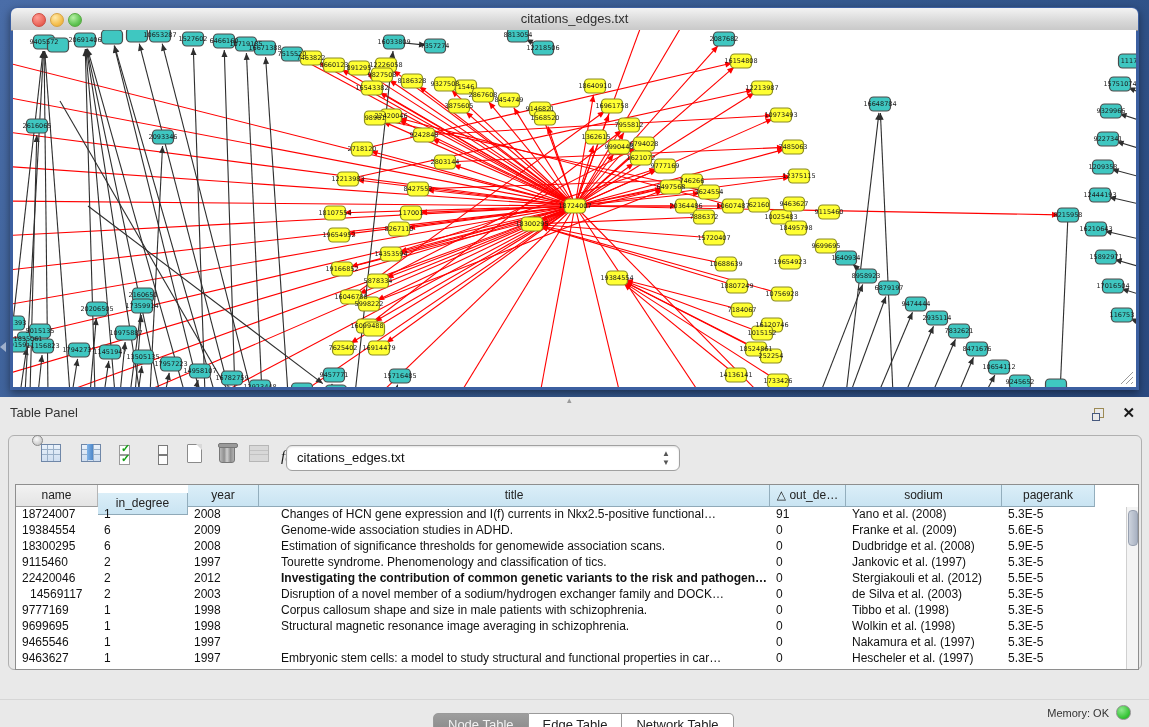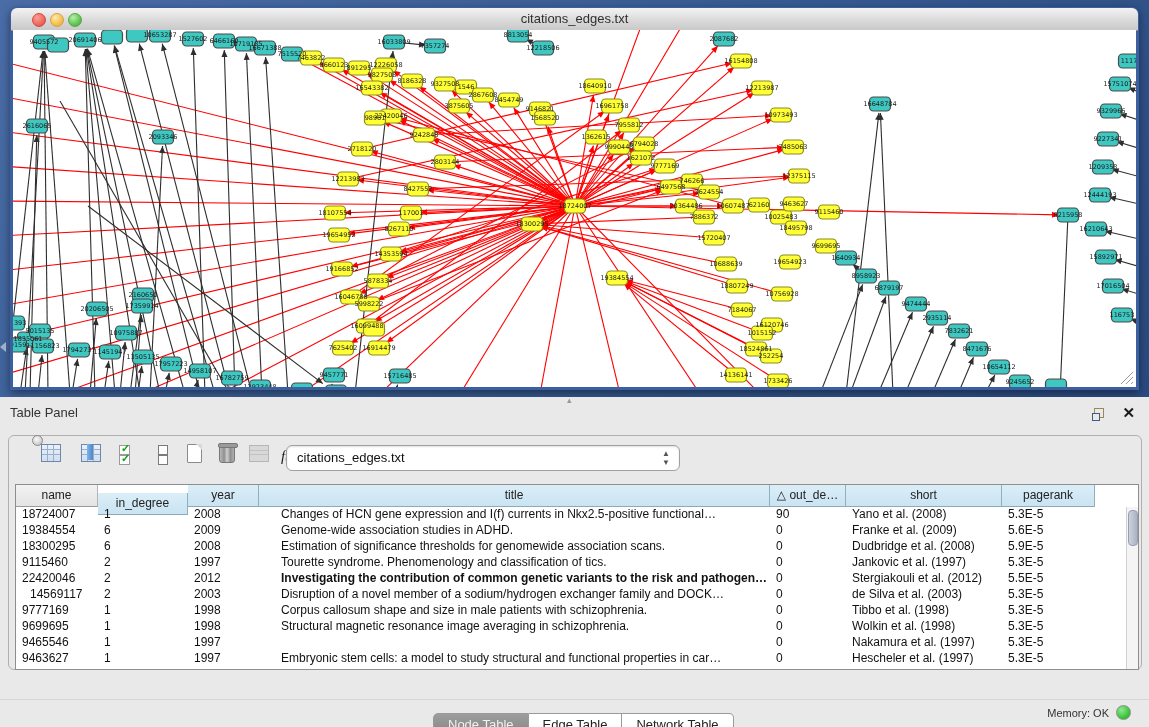--- a/index.html
+++ b/index.html
@@ -707,30 +707,30 @@
         </div>
       </div>
 
       <div id="grid">
         <div id="ghead">
             <div class="hcell gray" style="left: 0px; width: 81px;">name</div>
             <div class="hcell" style="left: 82px; width: 89px; margin-top: 8px;">in_degree</div>
             <div class="hcell" style="left: 172px; width: 70px;">year</div>
             <div class="hcell" style="left: 243px; width: 510px;">title</div>
             <div class="hcell" style="left: 754px; width: 75px;">△ out_de…</div>
-            <div class="hcell" style="left: 830px; width: 155px;">short</div>
+            <div class="hcell" style="left: 830px; width: 155px;">sodium</div>
             <div class="hcell" style="left: 986px; width: 92px;">pagerank</div>
           </div>
         <div id="gbody">
             <div class="grow" style="top: 22px;">
               <div class="gcell" style="left: 0px; width: 82px;">18724007</div>
               <div class="gcell" style="left: 82px; width: 90px;">1</div>
               <div class="gcell" style="left: 172px; width: 71px;">2008</div>
               <div class="gcell" style="left: 243px; width: 511px; padding-left: 22px;">Changes of HCN gene expression and I(f) currents in Nkx2.5-positive functional…</div>
-              <div class="gcell" style="left: 754px; width: 76px;">90</div>
+              <div class="gcell" style="left: 754px; width: 76px;">91</div>
               <div class="gcell" style="left: 830px; width: 156px;">Yano et al. (2008)</div>
               <div class="gcell" style="left: 986px; width: 93px;">5.3E-5</div>
             </div>
             <div class="grow" style="top: 38px;">
               <div class="gcell" style="left: 0px; width: 82px;">19384554</div>
               <div class="gcell" style="left: 82px; width: 90px;">6</div>
               <div class="gcell" style="left: 172px; width: 71px;">2009</div>
               <div class="gcell" style="left: 243px; width: 511px; padding-left: 22px;">Genome-wide association studies in ADHD.</div>
               <div class="gcell" style="left: 754px; width: 76px;">0</div>
               <div class="gcell" style="left: 830px; width: 156px;">Franke et al. (2009)</div>

